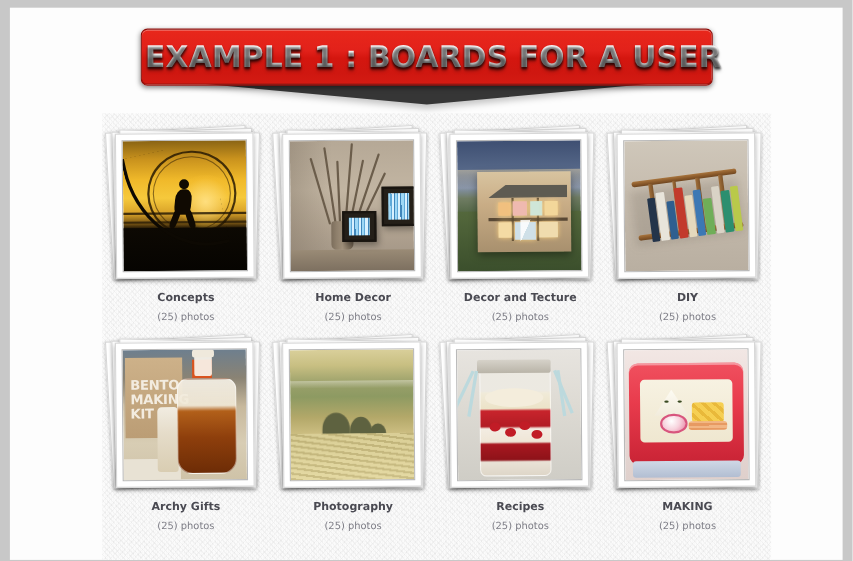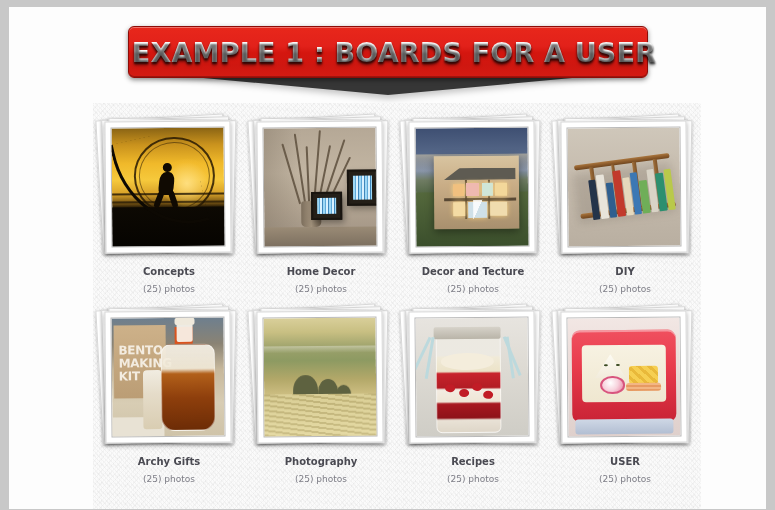--- a/index.html
+++ b/index.html
@@ -928,21 +928,21 @@
                       <div class="egg"></div>
                       <div class="noodle"></div>
                       <div class="kitty"></div>
                     </div>
                   </div>
                   <div class="lidstrip"></div>
                 </div>
               </div>
             </div>
           </div>
-          <div class="board-title">USER</div>
+          <div class="board-title">MAKING</div>
           <div class="board-count">(25) photos</div>
         </div>
 
       </div>
 
     </div>
   </div>
 
 </div>
 

